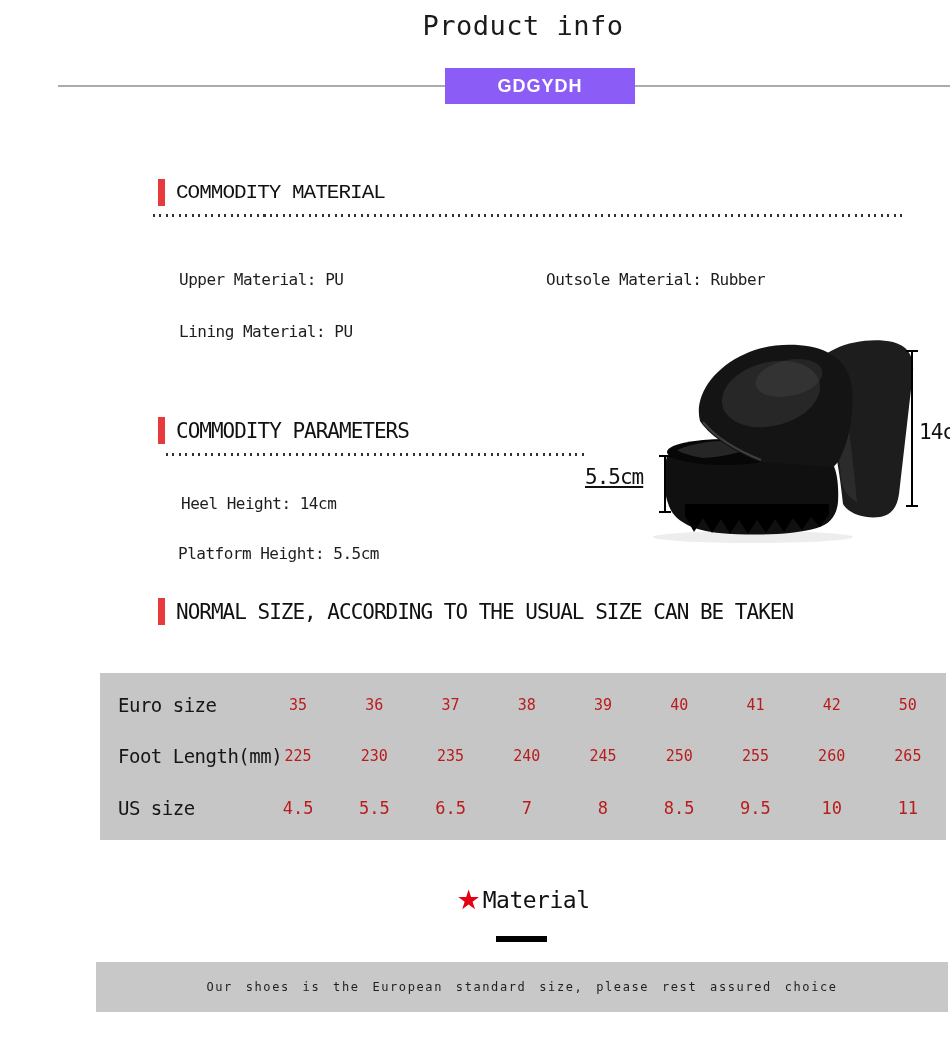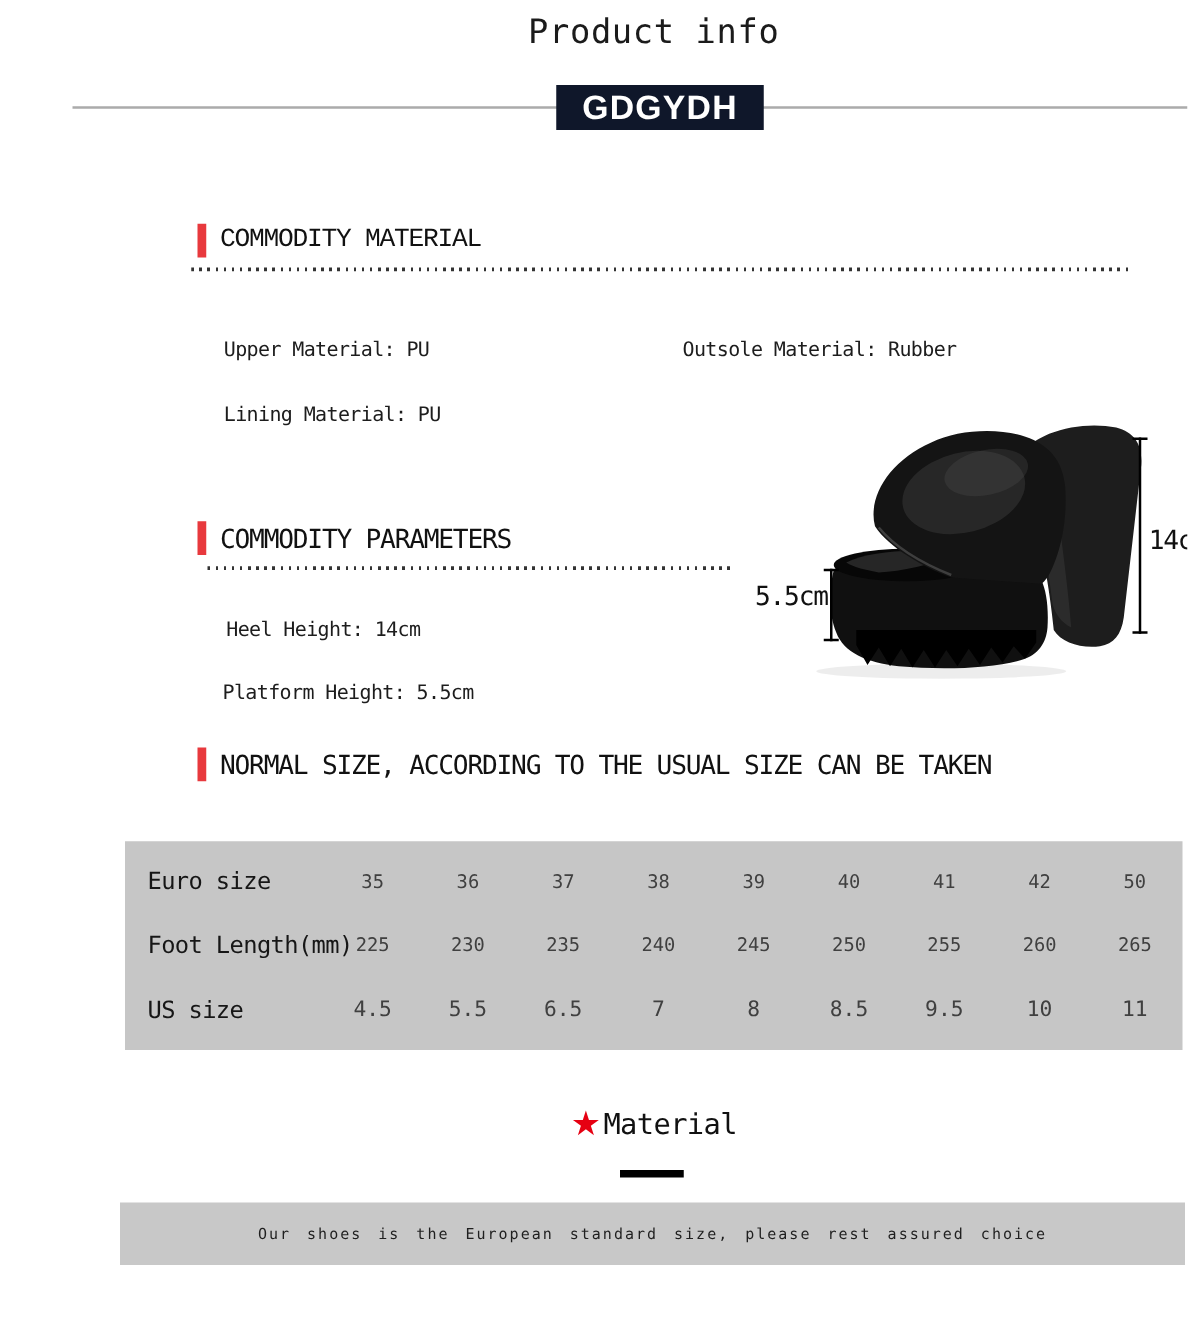--- a/index.html
+++ b/index.html
@@ -11,23 +11,23 @@
   .abs { position:absolute;margin-left:48px; }
 
   .page-title {
     top:10px; left:0; width:100%; text-align:center;
     font-size:27px; color:#1b1b1b; letter-spacing:0.5px;
   }
 
   .hr-line { top:85px; left:10px; width:930px; height:2px; background:#ababab; }
 
   .brand-badge {
-    top:68px; left:397px; width:166px; height:36px; background:#0f172a;
+    top:68px; left:397px; width:190px; height:36px; background:#8b5cf6;
     color:#fff; font-family:"Liberation Sans", sans-serif; font-weight:bold;
-    font-size:27px; letter-spacing:1px; display:flex; align-items:center; justify-content:center;
+    font-size:18px; letter-spacing:1px; display:flex; align-items:center; justify-content:center;
   }
 
   .section-heading { display:flex; align-items:center; gap:11px; }
   .section-heading .red-bar { width:7px; height:27px; background:#e8393d; flex:0 0 auto; }
   .section-heading .heading-text { font-size:21px; letter-spacing:-1px; color:#111; white-space:nowrap; }
 
   .sec-material { top:179px; left:110px;font-family:Liberation Mono, monospace; }
   .sec-parameters { top:417px; left:110px; }
   .sec-size { top:598px; left:110px; }
 
@@ -38,35 +38,35 @@
   .body-text { font-size:16px; letter-spacing:-0.5px; color:#1d1d1d; white-space:nowrap; }
   .mat-upper   { top:270px; left:131px; }
   .mat-outsole { top:270px; left:498px; }
   .mat-lining  { top:322px; left:131px; }
   .param-heel     { top:494px; left:133px; }
   .param-platform { top:544px; left:130px; }
 
   .shoe-wrap { top:336px; left:545px; width:340px; height:210px; }
 
   .meas-label { font-size:21px; letter-spacing:-1px; color:#111; white-space:nowrap;text-align:center; }
-  .meas-platform-label { top:465px; left:556px; }
+  .meas-platform-label { top:465px; left:537px;text-decoration:underline; }
   .meas-heel-label { top:420px; left:871px; }
   .meas-line { width:2px; background:#000; }
   .meas-line .cap { position:absolute; left:-5px; width:12px; height:2px; background:#000; }
   .meas-line .cap.top { top:0; } .meas-line .cap.bottom { bottom:0; }
   .meas-platform-line { top:455px; left:616px; height:58px; }
   .meas-heel-line { top:350px; left:863px; height:157px; }
 
   .size-table {
     top:673px; left:52px; width:846px; height:167px; background:#c6c6c6;
     display:grid; grid-template-rows:1fr 1fr 1fr; padding:6px 0;
   }
   .size-row { display:grid; grid-template-columns:160px repeat(9,1fr); align-items:center; }
   .size-row .row-label { padding-left:18px; font-size:19px; letter-spacing:-0.5px; white-space:nowrap; color:#161616; }
-  .size-row .cell { text-align:center; font-size:15px; color:#404040; }
+  .size-row .cell { text-align:center; font-size:15px; color:#b91c1c; }
   .size-row.us .row-label { font-size:19px; }
   .size-row.us .cell { font-size:17px; }
 
   .reminder {
     top:886px; left:0; width:100%; display:flex; align-items:center; justify-content:center;
   }
   .reminder .star { color:#e60012; font-size:27px; line-height:1; margin-right:2px;
     font-family:"DejaVu Sans", sans-serif; }
   .reminder .reminder-text { font-size:23px; color:#111; letter-spacing:-0.5px; }
 

